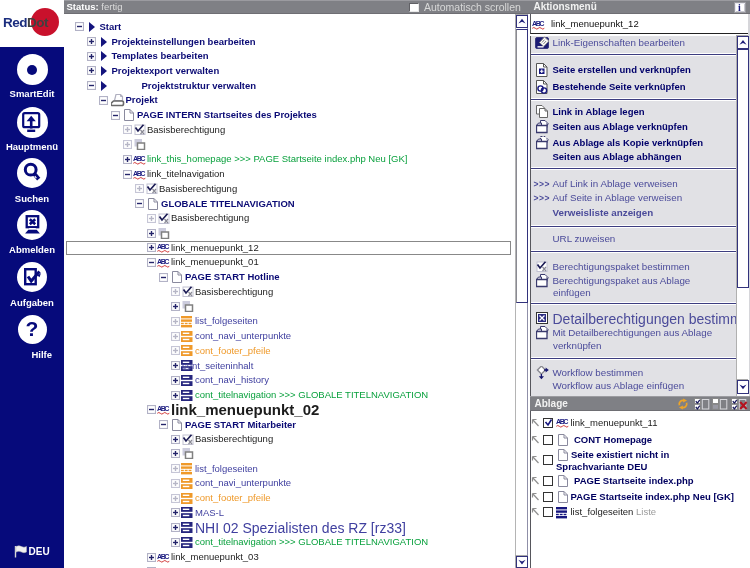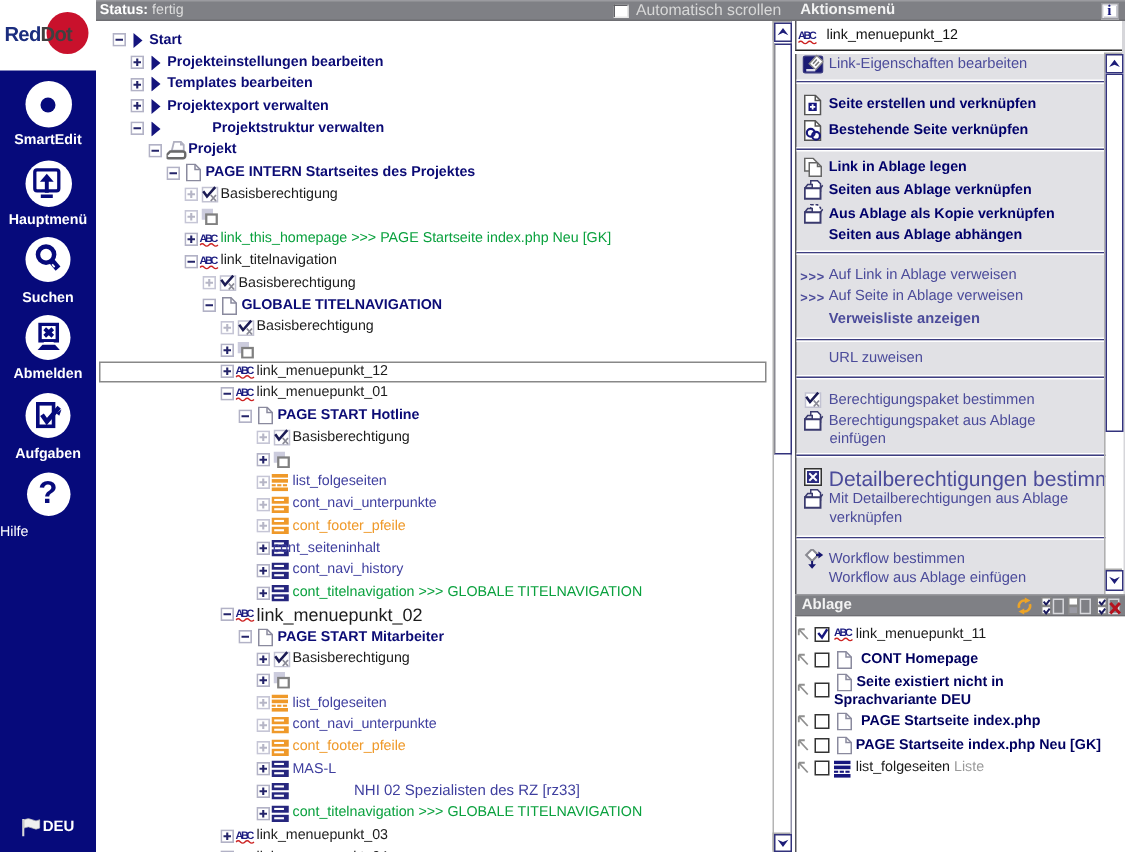--- a/index.html
+++ b/index.html
@@ -32,21 +32,21 @@
 <div style="position:absolute;left:0;top:242.5px;width:64px;text-align:center;font-size:9.5px;font-weight:bold;color:#fff;line-height:13px">Abmelden</div>
 <div style="position:absolute;left:17.0px;top:262.0px;width:30px;height:30px;border-radius:50%;background:#fff"></div>
 <svg style="position:absolute;left:22px;top:267px" width="22" height="20" viewBox="0 0 22 20">
     <rect x="3.2" y="2.2" width="10.5" height="15" fill="none" stroke="#060a7b" stroke-width="2.4"></rect>
     <path d="M6,9.5 l3.2,4.5 L17.5,4.5" fill="none" stroke="#060a7b" stroke-width="3"></path>
     <path d="M15.5,8.5 l3.5,-2.5 -1.5,4.2 z" fill="#060a7b"></path>
   </svg>
 <div style="position:absolute;left:0;top:295.5px;width:64px;text-align:center;font-size:9.5px;font-weight:bold;color:#fff;line-height:13px">Aufgaben</div>
 <div style="position:absolute;left:17.5px;top:315.0px;width:29px;height:29px;border-radius:50%;background:#fff"></div>
 <div style="position:absolute;left:18px;top:316.5px;width:28px;text-align:center;font-size:21px;font-weight:bold;color:#060a7b">?</div>
-<div style="position:absolute;left:0;top:347.5px;width:52px;text-align:left;font-size:9.5px;font-weight:normal;color:#fff;line-height:13px">Hilfe</div>
+<div style="position:absolute;left:0;top:347.5px;width:52px;text-align:right;font-size:9.5px;font-weight:bold;color:#fff;line-height:13px">Hilfe</div>
 <svg style="position:absolute;left:14px;top:545px" width="13" height="13" viewBox="0 0 13 13">
     <path d="M1.5,1 V12.5" stroke="#d8d8d8" stroke-width="1.4"></path>
     <path d="M2,1.5 q3,-1.5 5.5,0 q2.5,1.5 5,0 V7 q-2.5,1.5 -5,0 q-2.5,-1.5 -5.5,0 z" fill="#f0f0f0" stroke="#bbb" stroke-width="0.5"></path>
   </svg>
 <div style="position:absolute;left:28.5px;top:544.5px;height:14px;line-height:14px;font-size:10px;font-weight:bold;color:#fff;white-space:nowrap;">DEU</div>
 <div style="position:absolute;left:64px;top:0;width:466px;height:14px;background:#7f8085;border-top:1px solid #9b9ba0;border-bottom:1px solid #6e6e73"></div>
 <div style="position:absolute;left:66.5px;top:0px;height:14px;line-height:14px;font-size:9.5px;font-weight:normal;color:#ffffff;white-space:nowrap;"><b>Status:</b> <span style="color:#dcdcdc">fertig</span></div>
 <div style="position:absolute;left:409px;top:2.5px;width:9.5px;height:9.5px;background:#fff;border:1px solid #606065;border-right-color:#e8e8e8;border-bottom-color:#e8e8e8"></div>
 <div style="position:absolute;left:424px;top:0px;height:14px;line-height:14px;font-size:10.5px;font-weight:normal;color:#d8d8d8;white-space:nowrap;">Automatisch scrollen</div>
 <div style="position:absolute;left:64px;top:14px;width:452px;height:554px;background:#fff"></div>
@@ -315,21 +315,21 @@
   </svg>
 <div style="position:absolute;left:195.0px;top:388.05px;height:14px;line-height:14px;font-size:9.5px;font-weight:normal;color:#0aa13e;white-space:nowrap;">cont_titelnavigation &gt;&gt;&gt; GLOBALE TITELNAVIGATION</div>
 <svg style="position:absolute;left:147.0px;top:405.28000000000003px" width="9" height="9" viewBox="0 0 9 9">
     <rect x="0.5" y="0.5" width="8" height="8" fill="#fff" stroke="#b2b2c6" stroke-width="1.2"></rect>
     <line x1="2" y1="4.5" x2="7" y2="4.5" stroke="#24246a" stroke-width="1.4"></line>
   </svg>
 <svg style="position:absolute;left:157.0px;top:404.28000000000003px" width="14" height="11" viewBox="0 0 14 11">
     <text x="0" y="7" font-family="Liberation Sans" font-size="7.2" font-weight="bold" fill="#1c1c80" textLength="12.5">ABC</text>
     <path d="M0.3,9.3 q1.5,-1.6 3,0 t3,0 t3,0 t3,0" fill="none" stroke="#c22" stroke-width="0.9"></path>
   </svg>
-<div style="position:absolute;left:171.0px;top:402.78000000000003px;height:14px;line-height:14px;font-size:12px;font-weight:normal;color:#1c1c1c;white-space:nowrap;">link_menuepunkt_02</div>
+<div style="position:absolute;left:171.0px;top:402.78000000000003px;height:14px;line-height:14px;font-size:15px;font-weight:bold;color:#1c1c1c;white-space:nowrap;">link_menuepunkt_02</div>
 <svg style="position:absolute;left:159.0px;top:420.01000000000005px" width="9" height="9" viewBox="0 0 9 9">
     <rect x="0.5" y="0.5" width="8" height="8" fill="#fff" stroke="#b2b2c6" stroke-width="1.2"></rect>
     <line x1="2" y1="4.5" x2="7" y2="4.5" stroke="#24246a" stroke-width="1.4"></line>
   </svg>
 <svg style="position:absolute;left:172.0px;top:418.51000000000005px" width="10" height="12" viewBox="0 0 10 12">
     <path d="M0.5,0.5 h5.5 l3.5,3.5 v7.5 h-9 z" fill="#fff" stroke="#8a8a9e"></path>
     <path d="M6,0.5 v3.5 h3.5" fill="none" stroke="#8a8a9e"></path>
   </svg>
 <div style="position:absolute;left:185.0px;top:417.51000000000005px;height:14px;line-height:14px;font-size:9.5px;font-weight:bold;color:#0b0b75;white-space:nowrap;">PAGE START Mitarbeiter</div>
 <svg style="position:absolute;left:171.0px;top:434.74px" width="9" height="9" viewBox="0 0 9 9">
@@ -406,21 +406,21 @@
     <rect x="0.5" y="0.5" width="8" height="8" fill="#fff" stroke="#b2b2c6" stroke-width="1.2"></rect>
     <line x1="2" y1="4.5" x2="7" y2="4.5" stroke="#24246a" stroke-width="1.4"></line>
     <line x1="4.5" y1="2" x2="4.5" y2="7" stroke="#24246a" stroke-width="1.4"></line>
   </svg>
 <svg style="position:absolute;left:181.0px;top:522.12px" width="12" height="11" viewBox="0 0 12 11">
     <rect x="0" y="0" width="11.5" height="4.8" fill="#26267e"></rect>
     <rect x="1.8" y="1.6" width="6.5" height="1.4" fill="#fff"></rect>
     <rect x="0" y="6.2" width="11.5" height="4.8" fill="#26267e"></rect>
     <rect x="1.8" y="7.8" width="6.5" height="1.4" fill="#fff"></rect>
   </svg>
-<div style="position:absolute;left:195.0px;top:520.62px;height:14px;line-height:14px;font-size:10px;font-weight:normal;color:#3f3f9f;white-space:nowrap;margin-left:41px;">NHI 02 Spezialisten des RZ [rz33]</div>
+<div style="position:absolute;left:195.0px;top:520.62px;height:14px;line-height:14px;font-size:14px;font-weight:normal;color:#3f3f9f;white-space:nowrap;">NHI 02 Spezialisten des RZ [rz33]</div>
 <svg style="position:absolute;left:171.0px;top:537.85px" width="9" height="9" viewBox="0 0 9 9">
     <rect x="0.5" y="0.5" width="8" height="8" fill="#fff" stroke="#b2b2c6" stroke-width="1.2"></rect>
     <line x1="2" y1="4.5" x2="7" y2="4.5" stroke="#24246a" stroke-width="1.4"></line>
     <line x1="4.5" y1="2" x2="4.5" y2="7" stroke="#24246a" stroke-width="1.4"></line>
   </svg>
 <svg style="position:absolute;left:181.0px;top:536.85px" width="12" height="11" viewBox="0 0 12 11">
     <rect x="0" y="0" width="11.5" height="4.8" fill="#26267e"></rect>
     <rect x="1.8" y="1.6" width="6.5" height="1.4" fill="#fff"></rect>
     <rect x="0" y="6.2" width="11.5" height="4.8" fill="#26267e"></rect>
     <rect x="1.8" y="7.8" width="6.5" height="1.4" fill="#fff"></rect>

